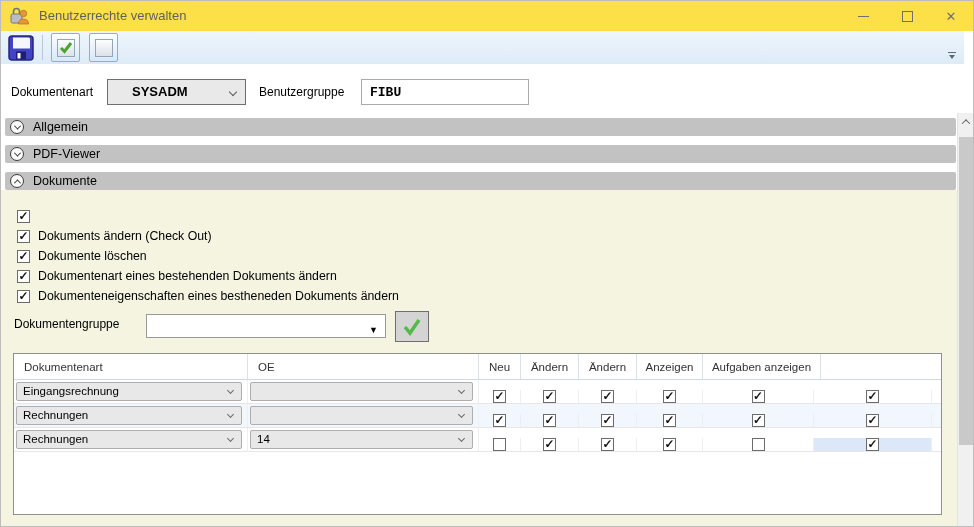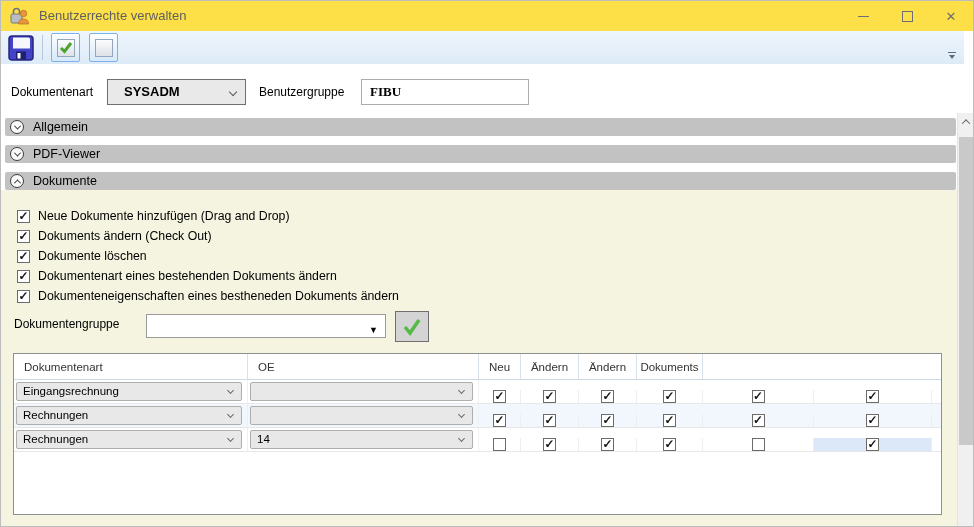--- a/index.html
+++ b/index.html
@@ -31,26 +31,26 @@
   .tb-box { width:18px; height:18px; border:1px solid #93a5b6; background:linear-gradient(#fcfdfe,#dde2e7);
             display:flex; align-items:center; justify-content:center; }
   .tb-overflow { position:absolute; right:8px; bottom:5px; width:9px; display:flex; flex-direction:column; align-items:center; gap:2px; }
   .tb-overflow .bar { width:8px; height:1px; background:#5d6a77; }
   .tb-overflow .tri { width:0; height:0; border-left:3.5px solid transparent; border-right:3.5px solid transparent; border-top:4px solid #5d6a77; }
   
   .form-label { position:absolute; font-size:12px; color:#000; line-height:26px; }
   .lbl-username { left:10px; top:78px; }
   .lbl-usergroup { left:258px; top:78px; }
   .combo-username { position:absolute; left:106px; top:78px; width:139px; height:26px; background:#e9e9e9;
-                    border:1px solid #6f6f6f; font-weight:700; font-size:13px; line-height:24px; padding-left:16px; }
+                    border:1px solid #6f6f6f; font-weight:700; font-size:13px; line-height:24px; padding-left:24px; }
   .combo-username .chev { position:absolute; right:9px; top:9px; }
   .chev { width:6px; height:6px; border-right:1.4px solid #5a5a5a; border-bottom:1.4px solid #5a5a5a; transform:rotate(45deg); display:inline-block; }
   .input-usergroup { position:absolute; left:360px; top:78px; width:168px; height:26px; background:#fff;
                      border:1px solid #ababab; font-weight:700; font-size:13px; padding-left:8px;
-                     font-family:Liberation Serif, serif; }
+                     font-family:Liberation Mono, monospace; }
   
   .exp-bar { position:absolute; left:4px; width:951px; height:18px; background:#c2c2c2; border-radius:2px; display:flex; align-items:center; }
   .exp-icon { width:14px; height:14px; border:1.4px solid #3c3c3c; border-radius:50%; background:#fafafa;
               margin-left:5px; display:flex; align-items:center; justify-content:center; }
   .echev { width:5px; height:5px; border-right:1.5px solid #2e2e2e; border-bottom:1.5px solid #2e2e2e; }
   .echev.down { transform:rotate(45deg) translate(-1px,-1px); }
   .echev.up { transform:rotate(-135deg) translate(-1px,-1px); }
   .exp-label { margin-left:9px; font-size:12.5px; color:#000; }
   
   .section-panel { position:absolute; left:0; top:189px; width:958px; height:338px; background:#f4f4e1; }
@@ -165,21 +165,20 @@
     </span>
   <span class="exp-label">Dokumente</span>
 </div>
 
 <div class="section-panel">
   <div class="perm-list">
       <div class="perm-item">
         <span class="cb">
           <span class="mark">✓</span>
         </span>
-        <span class="lbl">Neue Dokumente hinzufügen (Drag and Drop)</span>
       </div>
       <div class="perm-item">
         <span class="cb">
           <span class="mark">✓</span>
         </span>
         <span class="lbl">Dokuments ändern (Check Out)</span>
       </div>
       <div class="perm-item">
         <span class="cb">
           <span class="mark">✓</span>
@@ -211,21 +210,22 @@
       </svg>
   </div>
 
   <div class="perm-table">
     <div class="tbl-header">
         <div class="th txt" style="width: 234px;">Dokumentenart</div>
         <div class="th txt" style="width: 231px;">OE</div>
         <div class="th" style="width: 42px;">Neu</div>
         <div class="th" style="width: 58px;">Ändern</div>
         <div class="th" style="width: 58px;">Ändern</div>
-        <div class="th" style="width: 66px;">Dokuments</div>
+        <div class="th" style="width: 66px;">Anzeigen</div>
+        <div class="th" style="width: 118px;">Aufgaben anzeigen</div>
         <div class="th fill"></div>
       </div>
     <div>
         <div class="tbl-row">
           <div class="td-dd" style="width: 234px;">
             <div class="dd"><span>Eingangsrechnung</span><span class="chev"></span></div>
           </div>
           <div class="td-dd" style="width: 231px;">
             <div class="dd"><span></span><span class="chev"></span></div>
           </div>

